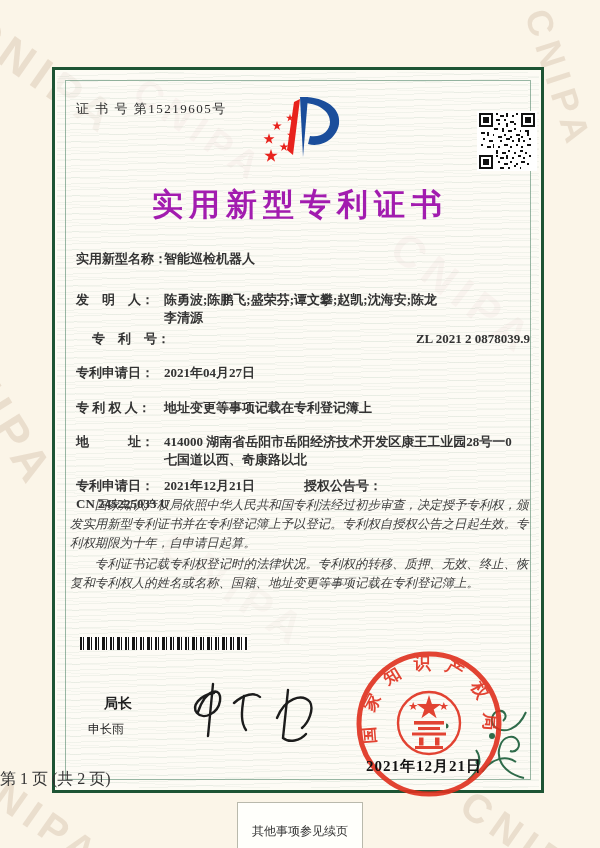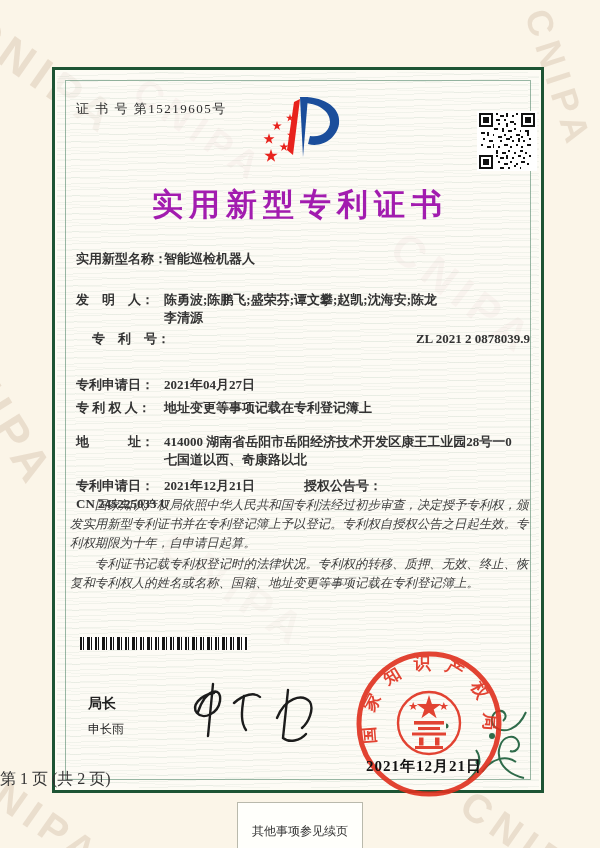--- a/index.html
+++ b/index.html
@@ -43,21 +43,21 @@
     position:absolute;z-index:3;left:70px;top:496px;width:466px;
     font-size:12.4px;line-height:19px;color:#3d3d3d;font-style:italic;
   }
   .legal p{margin:0 0 2px 0;text-indent:2em;}
   .barcode{
     position:absolute;z-index:3;left:80px;top:637px;width:168px;height:13px;
     background:repeating-linear-gradient(90deg,
       #151515 0 2px, #fff 2px 3px, #151515 3px 4px, #fff 4px 7px,
       #151515 7px 10px, #fff 10px 11px, #151515 11px 12px, #fff 12px 15px);
   }
-  .sig-title{position:absolute;z-index:3;left:88px;top:695px;font-size:14px;font-weight:700;color:#222;
+  .sig-title{position:absolute;z-index:3;left:104px;top:695px;font-size:14px;font-weight:700;color:#222;
     font-family:Liberation Sans, sans-serif;}
   .sig-name{position:absolute;z-index:3;left:88px;top:721px;font-size:12px;font-weight:400;color:#222;
     font-family:"Liberation Sans","DejaVu Sans",sans-serif;}
   .signature{position:absolute;z-index:3;left:182px;top:676px;}
   .flourish{position:absolute;z-index:3;left:446px;top:700px;}
   .seal{position:absolute;z-index:4;left:352px;top:647px;opacity:0.9;}
   .stamp-date{
     position:absolute;z-index:5;left:366px;top:757px;font-size:15px;font-weight:700;
     color:#111;letter-spacing:1px;white-space:nowrap;
   }
@@ -125,21 +125,21 @@
   <div class="fields">
     <div class="field-row" style="top:250px;">
       <span class="f-label">实用新型名称：</span><span class="f-value">智能巡检机器人</span>
     </div>
     <div class="field-row" style="top:291px;">
       <span class="f-label">发　明　人：</span><span class="f-value"><span>陈勇波;陈鹏飞;盛荣芬;谭文攀;赵凯;沈海安;陈龙</span><br><span>李清源</span></span>
     </div>
     <div class="field-row" style="top:330px;text-align:right;">
       <span class="f-label">专　利　号：</span><span class="f-value">ZL 2021 2 0878039.9</span>
     </div>
-    <div class="field-row" style="top:376px;text-decoration:underline;">
+    <div class="field-row" style="top:364px;text-decoration:underline;">
       <span class="f-label">专利申请日：</span><span class="f-value">2021年04月27日</span>
     </div>
     <div class="field-row" style="top:399px;">
       <span class="f-label">专 利 权 人：</span><span class="f-value">地址变更等事项记载在专利登记簿上</span>
     </div>
     <div class="field-row" style="top:433px;">
       <span class="f-label">地　　　址：</span><span class="f-value">414000 湖南省岳阳市岳阳经济技术开发区康王工业园28号一0七国道以西、奇康路以北</span>
     </div>
     <div class="field-row" style="top:477px;">
       <span class="f-label">专利申请日：</span><span class="f-value narrow">2021年12月21日</span><span class="f-label second">授权公告号：</span><span class="f-value narrow">CN 245225033 U</span>

